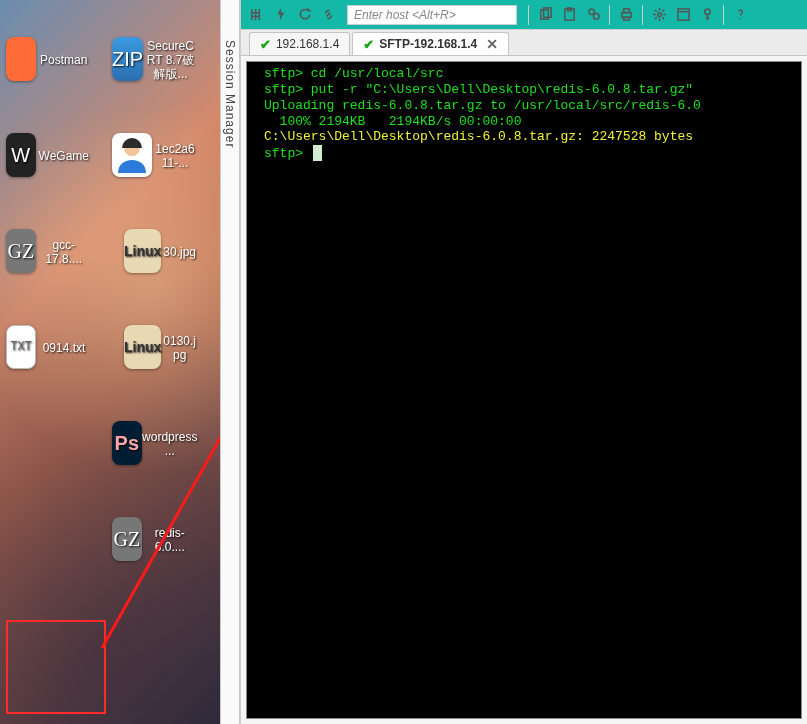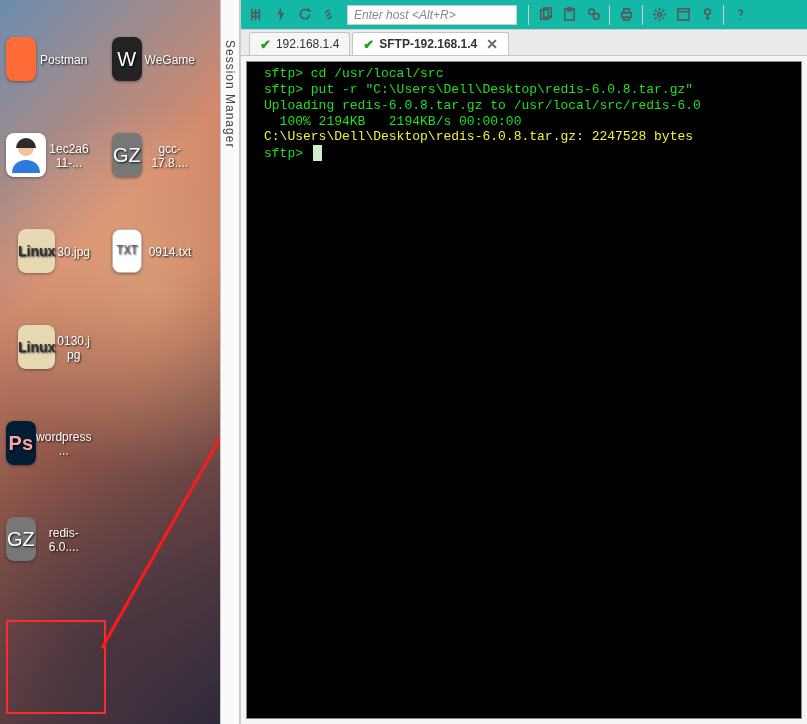--- a/index.html
+++ b/index.html
@@ -71,21 +71,21 @@
     width: 84px;
     line-height: 1.15;
     word-break: break-word;
   }
   .glyph.postman { background:#ff6c37; }
   .glyph.chrome { background:radial-gradient(circle at 50% 50%,#4285f4 0 25%,#fff 25% 32%,transparent 32%),conic-gradient(#ea4335 0 120deg,#fbbc05 120deg 240deg,#34a853 240deg 360deg); border-radius:50%; }
   .glyph.zip { background:linear-gradient(#3b99e0,#2b6fb0); }
   .glyph.wegame { background:#222; }
   .glyph.avatar { background:#fff; border-radius:8px; }
   .glyph.avatar svg { width:40px; height:40px;}
-  .glyph.gz { background:#777; }
+  .glyph.gz { background:#777;font-family:Liberation Serif, serif; }
   .glyph.txt { background:#fff; border:1px solid #bbb; color:#666; font-size:12px;font-family:Liberation Mono, monospace;}
   .glyph.jpg { background:#e8d9b5; color:#333; font-size:14px; font-weight:bold;margin-left:12px;}
   .glyph.ps { background:#001d34; color:#fca5a5; font-weight:bold;}
   .selected-box {
     position:absolute;
     left:6px;
     top:620px;
     width:100px;
     height:94px;
     border:2px solid #ff2a2a;
@@ -209,20 +209,24 @@
 
 <div class="root">
 
   <div class="desktop">
     <div class="icons" id="icons">
         <div class="dicon">
           <div class="glyph postman"></div>
           <div class="lbl">Postman</div>
         </div>
         <div class="dicon">
+          <div class="glyph zip">ZIP</div>
+          <div class="lbl">SecureCRT 8.7破解版...</div>
+        </div>
+        <div class="dicon">
           <div class="glyph wegame">W</div>
           <div class="lbl">WeGame</div>
         </div>
         <div class="dicon">
           <div class="glyph avatar">
             <svg viewBox="0 0 40 40">
               <circle cx="20" cy="13" r="8" fill="#f2c49b"></circle>
               <path d="M20 3a10 10 0 0 1 10 10H10a10 10 0 0 1 10-10z" fill="#2b2b2b"></path>
               <path d="M6 38c0-8 6-13 14-13s14 5 14 13z" fill="#2b7bdc"></path>
             </svg>

